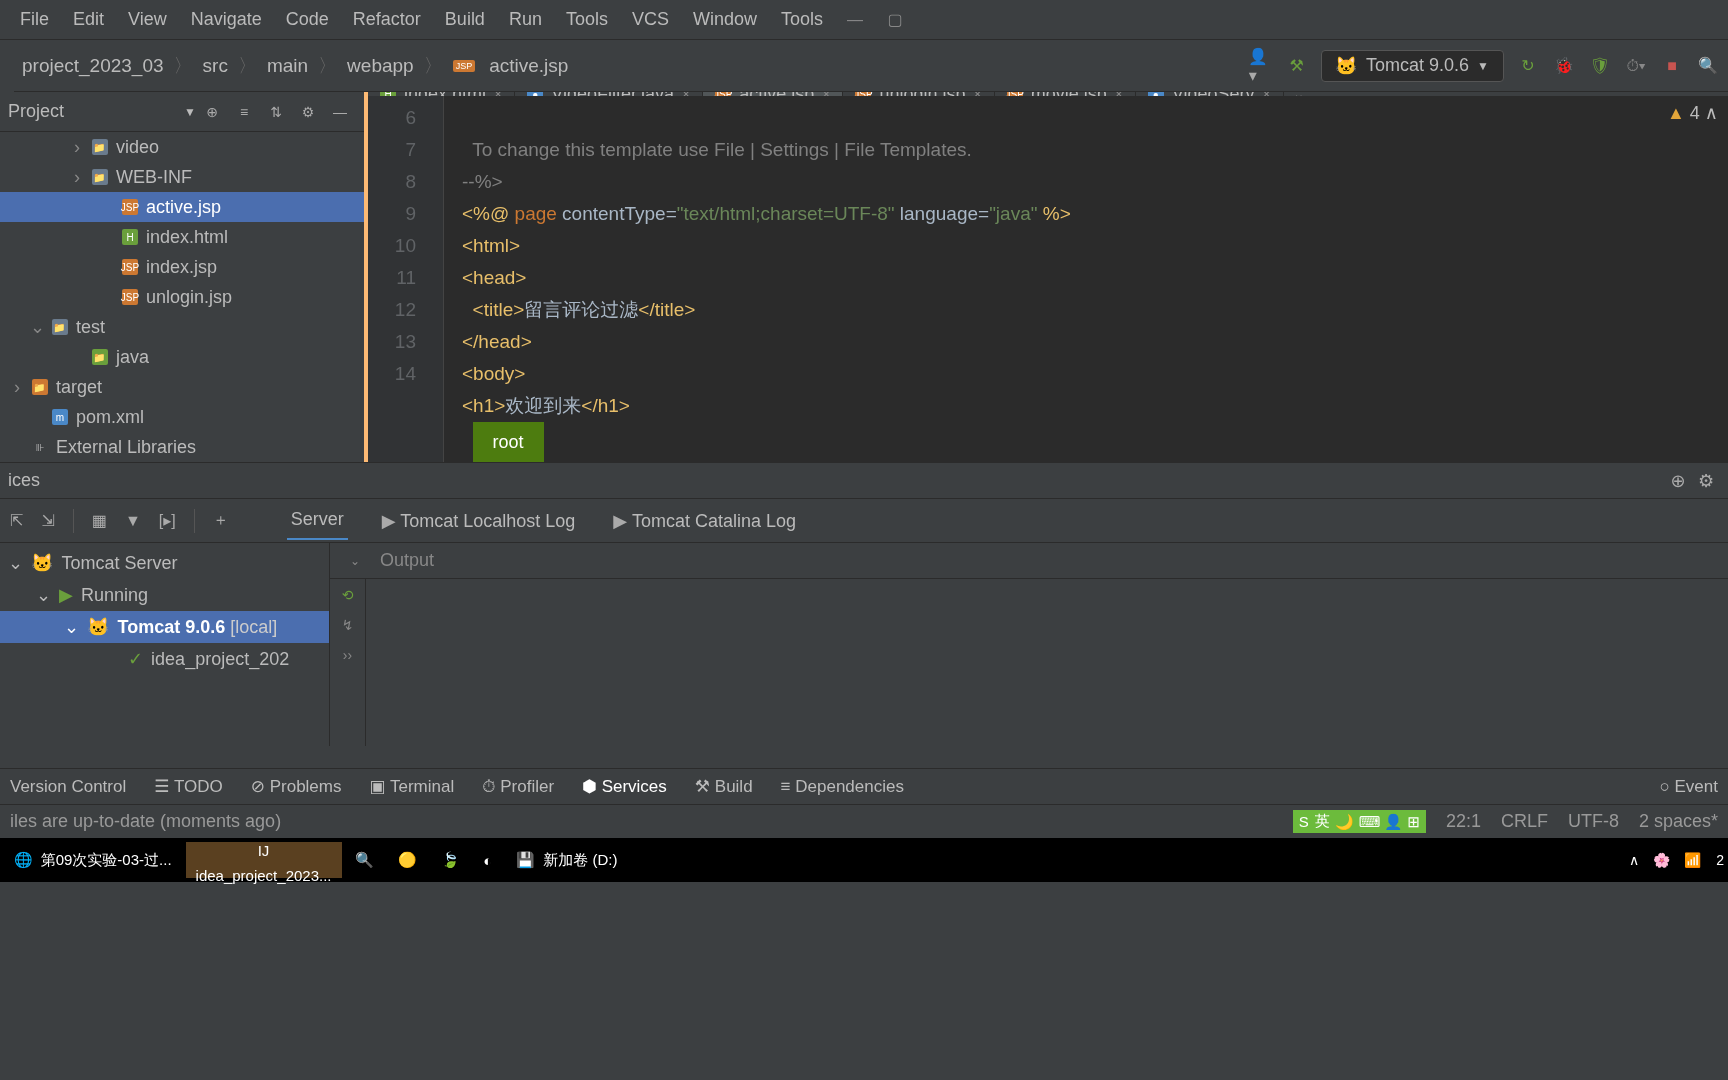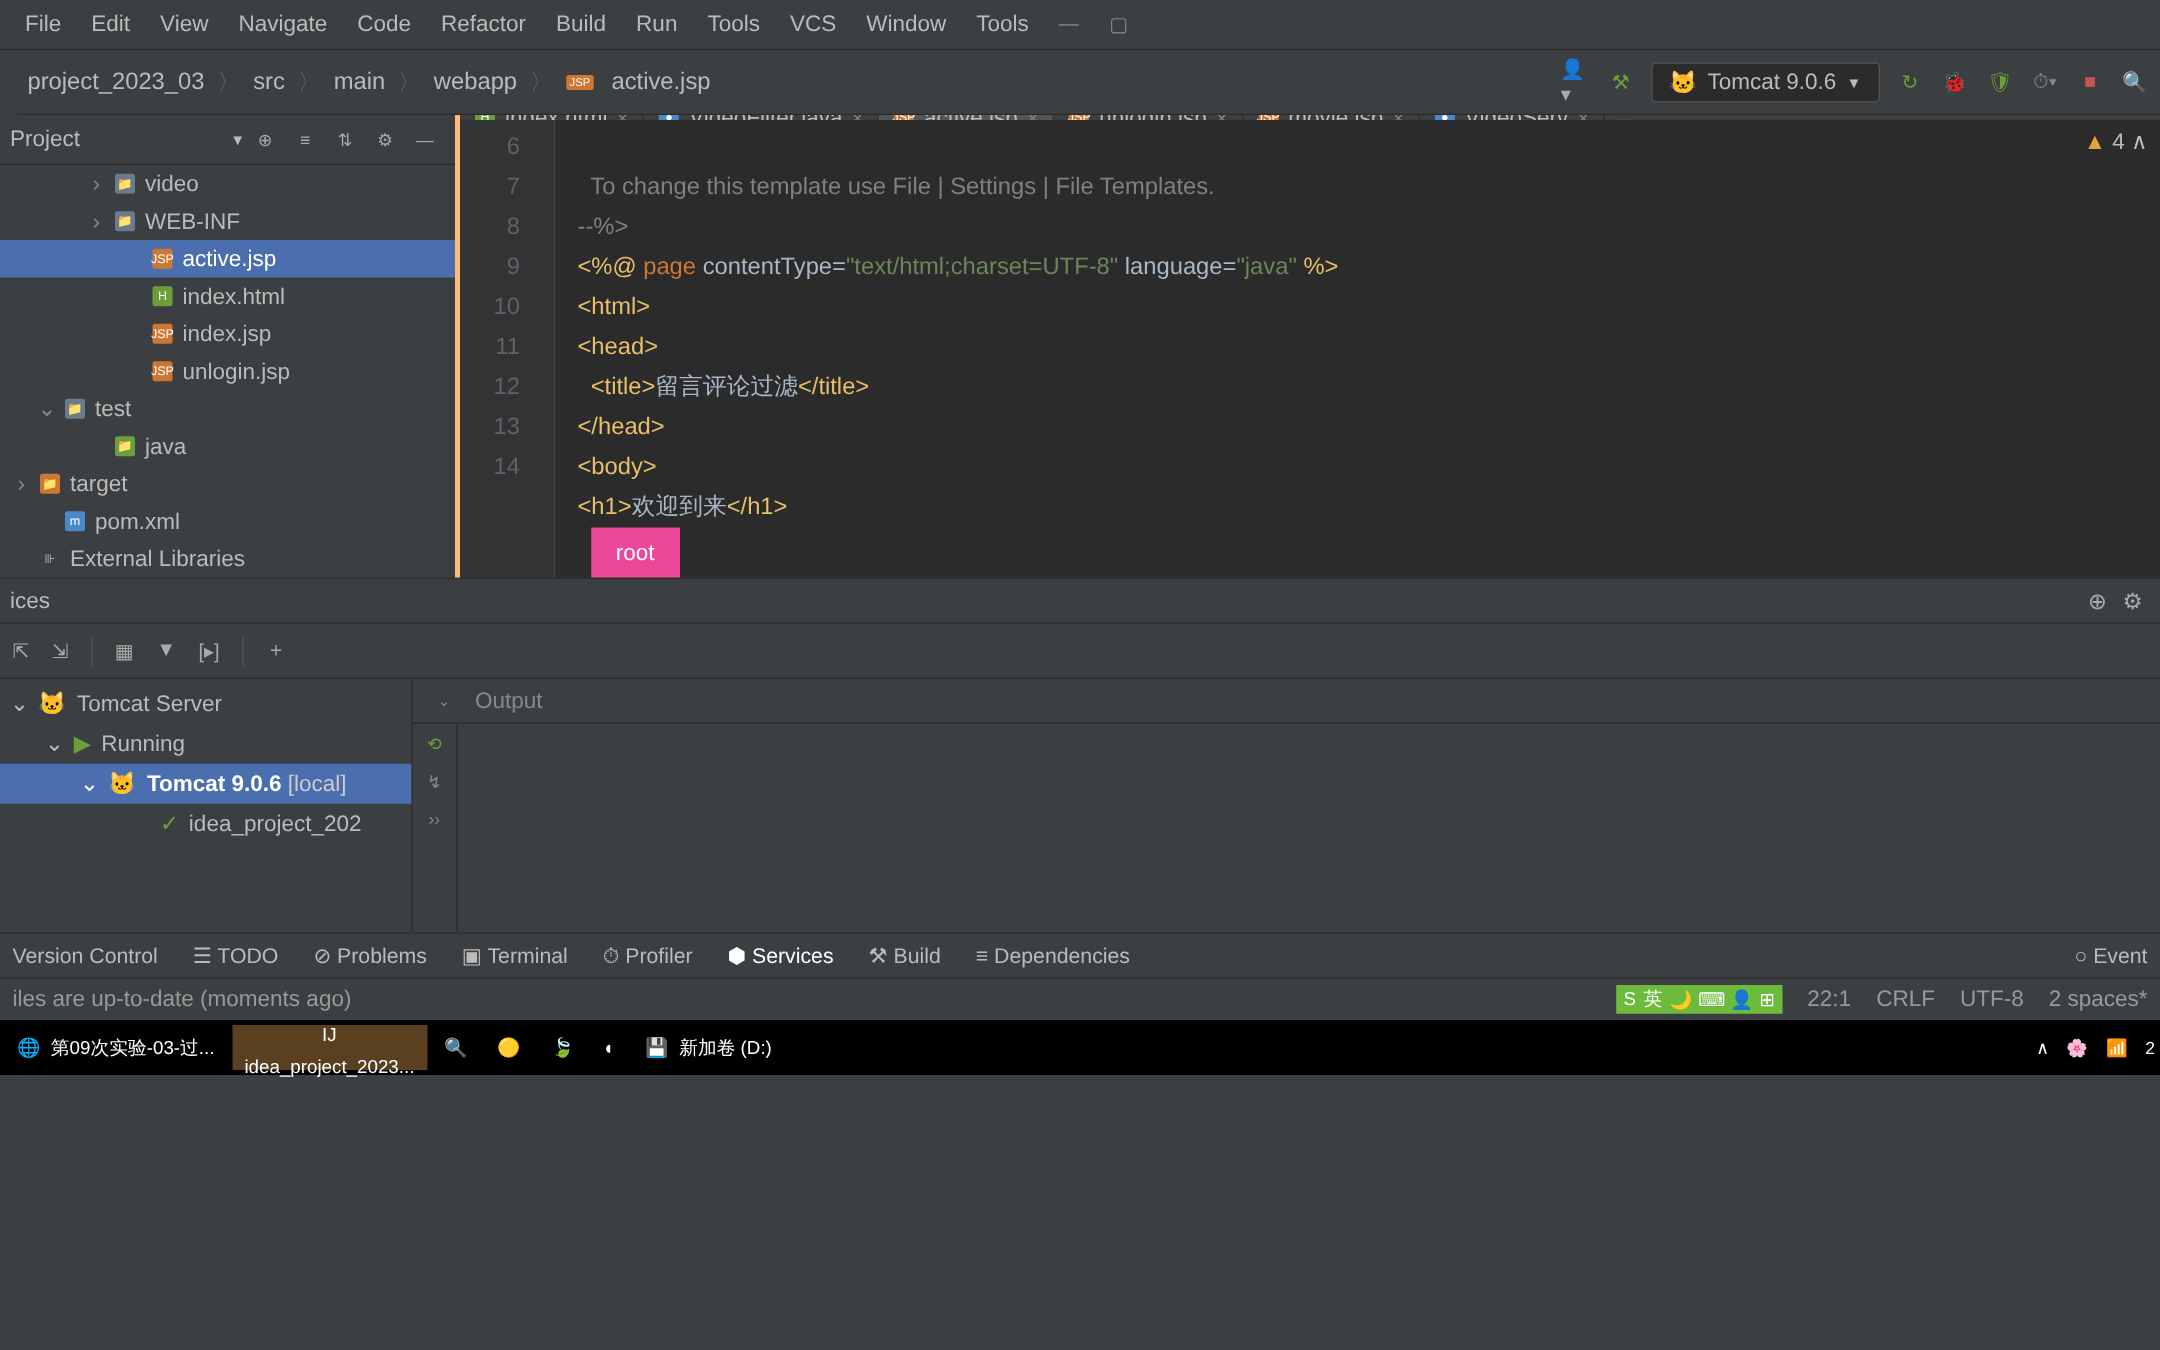--- a/index.html
+++ b/index.html
@@ -49,21 +49,21 @@
 .tab-more { width: 30px; display: flex; align-items: center; justify-content: center; color: #aaa; }
 .editor-body { flex: 1; display: flex; position: relative; font-family: "JetBrains Mono", Consolas, monospace; font-size: 19px; }
 .gutter { width: 60px; background: #313335; color: #606366; text-align: right; padding: 6px 12px 0 0; line-height: 32px; }
 .fold { width: 16px; background: #313335; border-right: 1px solid #444; }
 .code { flex: 1; padding: 6px 0 0 18px; line-height: 32px; color: #a9b7c6; white-space: pre; }
 .code .kw { color: #cc7832; }
 .code .str { color: #6a8759; }
 .code .cmt { color: #808080; }
 .code .tag { color: #e8bf6a; }
 .code .txt { color: #a9b7c6; }
-.code .autocomplete { display: inline-block; background: #ec4899; padding: 4px 20px; color: #fff; font-size: 18px; }
+.code .autocomplete { display: inline-block; background: #4d7c0f; padding: 4px 20px; color: #fff; font-size: 18px; }
 .warn-badge { position: absolute; top: 6px; right: 10px; color: #bbb; font-size: 18px; }
 .warn-badge .tri { color: #e2a53a; }
 
 
 .services { height: 284px; border-top: 1px solid #2b2b2b; background: #3c3f41; display: flex; flex-direction: column; }
 .svc-header { height: 36px; display: flex; align-items: center; padding: 12px 8px; font-size: 18px; border-bottom: 1px solid #2b2b2b; }
 .svc-header .spacer { flex: 1; }
 .svc-header .hicon { width: 28px; text-align: center; color: #aaa; }
 .svc-toolbar { height: 44px; display: flex; align-items: center; padding: 0 10px; gap: 18px; border-bottom: 1px solid #2b2b2b; }
 .svc-toolbar .sep { width: 1px; height: 24px; background: #555; }
@@ -74,21 +74,21 @@
 .svc-body { flex: 1; display: flex; }
 .svc-tree { width: 330px; border-right: 1px solid #2b2b2b; font-size: 18px; padding-top: 4px; }
 .svc-tree .row { height: 32px; display: flex; align-items: center; gap: 8px; padding-left: 8px; }
 .svc-tree .row.sel { background: #4b6eaf; color: #fff; }
 .svc-output { flex: 1; display: flex; flex-direction: column; }
 .svc-out-head { height: 36px; display: flex; align-items: center; padding-left: 20px; gap: 20px; border-bottom: 1px solid #2b2b2b; font-size: 18px; color: #888; }
 .svc-out-side { width: 36px; border-right: 1px solid #2b2b2b; display: flex; flex-direction: column; align-items: center; padding-top: 8px; gap: 14px; color: #888; }
 .svc-out-main { display: flex; flex: 1; }
 
 
-.tool-buttons { height: 36px; background: #3c3f41; border-top: 1px solid #2b2b2b; display: flex; align-items: center; padding: 0 10px; gap: 28px; font-size: 17px; }
+.tool-buttons { height: 36px; background: #3c3f41; border-top: 1px solid #2b2b2b; display: flex; align-items: center; padding: 0 10px; gap: 28px; font-size: 17px; margin-top: 22px; }
 .tool-buttons .active { color: #fff; }
 .tool-buttons .spacer { flex: 1; }
 
 
 .statusbar { height: 34px; background: #3c3f41; border-top: 1px solid #2b2b2b; display: flex; align-items: center; padding: 0 10px; font-size: 18px; color: #999; gap: 20px; }
 .statusbar .ime { background: #6cbb3c; color: #fff; padding: 2px 6px; display: flex; align-items: center; gap: 6px; font-size: 15px; }
 
 
 .taskbar { height: 44px; background: #000; display: flex; align-items: center; padding: 0 4px; gap: 4px; }
 .task-item { height: 36px; padding: 0 10px; display: flex; align-items: center; gap: 8px; color: #fff; font-size: 15px; }
@@ -290,20 +290,25 @@
   </div>
   <div class="svc-toolbar">
     <span class="ticon">⇱</span>
     <span class="ticon">⇲</span>
     <span class="sep"></span>
     <span class="ticon">▦</span>
     <span class="ticon">▼</span>
     <span class="ticon">[▸]</span>
     <span class="sep"></span>
     <span class="ticon">＋</span>
+    <div class="svc-tabs">
+      <div class="svc-tab active">Server</div>
+      <div class="svc-tab"><span style="color:#aaa">▶ </span><span>Tomcat Localhost Log</span></div>
+      <div class="svc-tab"><span style="color:#aaa">▶ </span><span>Tomcat Catalina Log</span></div>
+    </div>
   </div>
   <div class="svc-body">
     <div class="svc-tree" id="svctree">
         <div class="row" style="padding-left: 8px;">
           <span class="arrow">⌄</span>
           <span style="color:#e2a53a">🐱</span>
           <span style="">Tomcat Server</span>
         </div>
         <div class="row" style="padding-left: 36px;">
           <span class="arrow">⌄</span>

